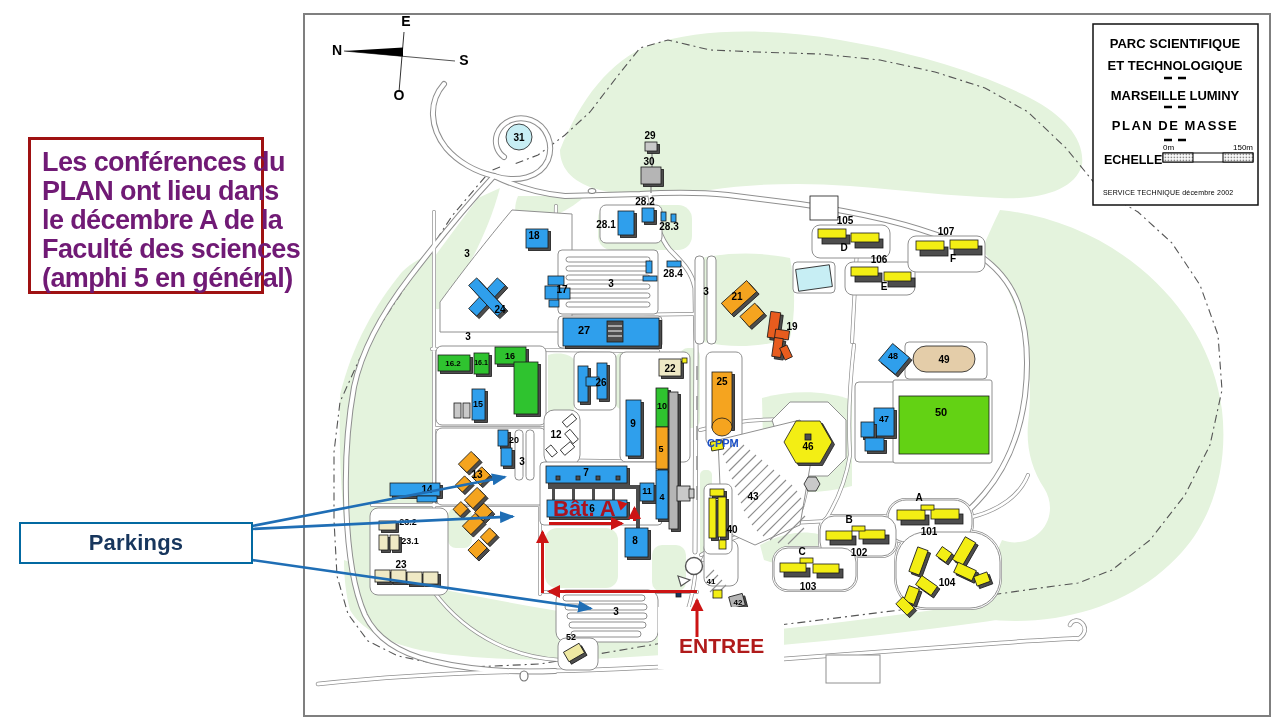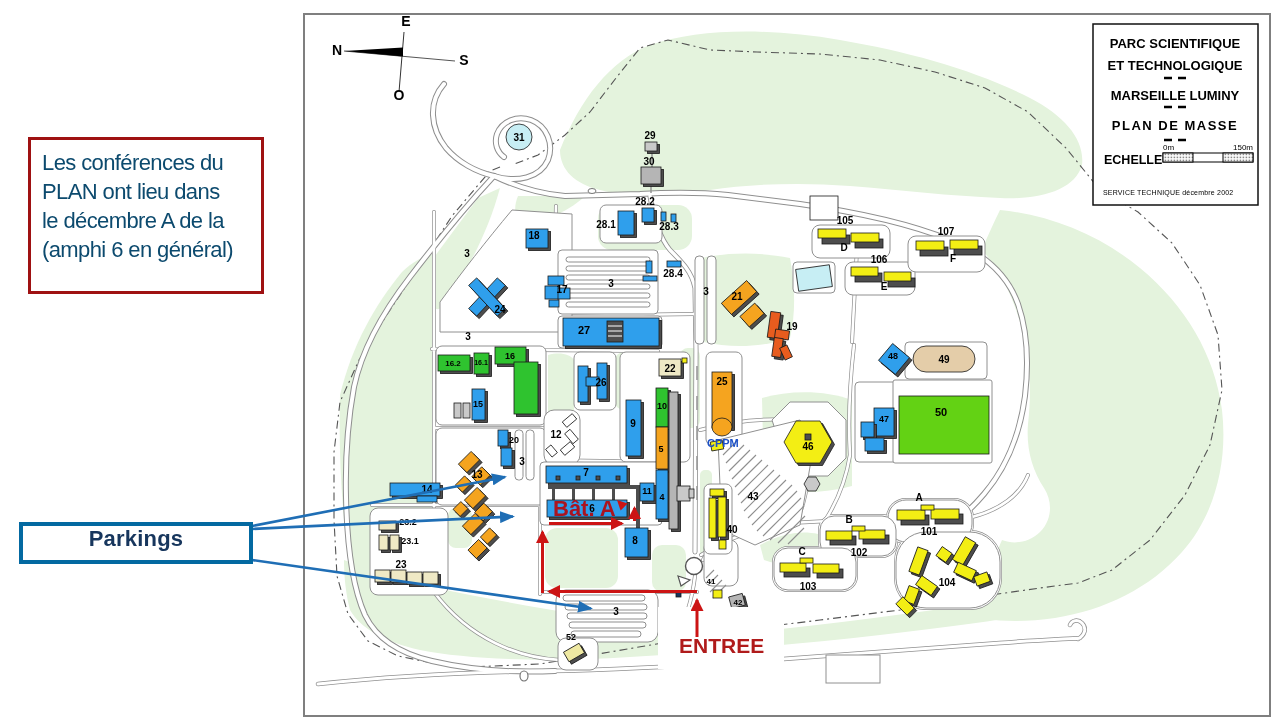--- a/index.html
+++ b/index.html
@@ -3,25 +3,25 @@
 <meta charset="utf-8">
 <style>
   html,body{margin:0;padding:0;}
   body{width:1280px;height:720px;position:relative;overflow:hidden;background:#ffffff;
        font-family:"Liberation Sans", sans-serif;}
   #map-wrap{position:absolute;left:0;top:0;width:1280px;height:720px;}
   svg{position:absolute;left:0;top:0;}
   .note-box{position:absolute;left:28px;top:137px;width:236px;height:157px;
     border:3px solid #9f1112;background:#ffffff;box-sizing:border-box;
     padding:8px 6px 0 11px;}
-  .note-box .ln{font-size:22px;font-weight:normal;color:#0c4a6e;line-height:29px;
+  .note-box .ln{font-size:27px;font-weight:bold;color:#701a75;line-height:29px;
     white-space:nowrap;letter-spacing:-0.6px;}
   .parkings-box{position:absolute;left:19px;top:522px;width:234px;height:42px;
-    border:4px solid #0369a1;background:#ffffff;box-sizing:border-box;
-    display:flex;align-items:flex-start;justify-content:center;}
+    border:2px solid #0369a1;background:#ffffff;box-sizing:border-box;
+    display:flex;align-items:center;justify-content:center;}
   .parkings-box span{font-size:22px;font-weight:bold;color:#17365d;letter-spacing:0.2px;}
   text{font-family:"Liberation Sans", sans-serif;}
 </style>
 </head>
 <body>
 
 <div id="map-wrap">
 <svg id="map-svg" width="1280" height="720" viewBox="0 0 1280 720">
   <defs>
     <marker id="arrow-blue" markerUnits="userSpaceOnUse" markerWidth="16" markerHeight="12" refX="13" refY="6" orient="auto">
@@ -495,18 +495,19 @@
     <line x1="252" y1="529" x2="513" y2="516.5" stroke-width="2.6" marker-end="url(#arrow-blue)"></line>
     <line x1="252" y1="560" x2="591" y2="608.5" stroke-width="2.6" marker-end="url(#arrow-blue)"></line>
   </g>
 </svg>
 </div>
 
 <div class="note-box">
   <div class="ln">Les conférences du</div>
   <div class="ln">PLAN ont lieu dans</div>
   <div class="ln">le décembre A de la</div>
-  <div class="ln">(amphi 6 en général)</div>
+  <div class="ln">Faculté des sciences</div>
+  <div class="ln">(amphi 5 en général)</div>
 </div>
 
 <div class="parkings-box">
   <span>Parkings</span>
 </div>
 
 </body></html>

